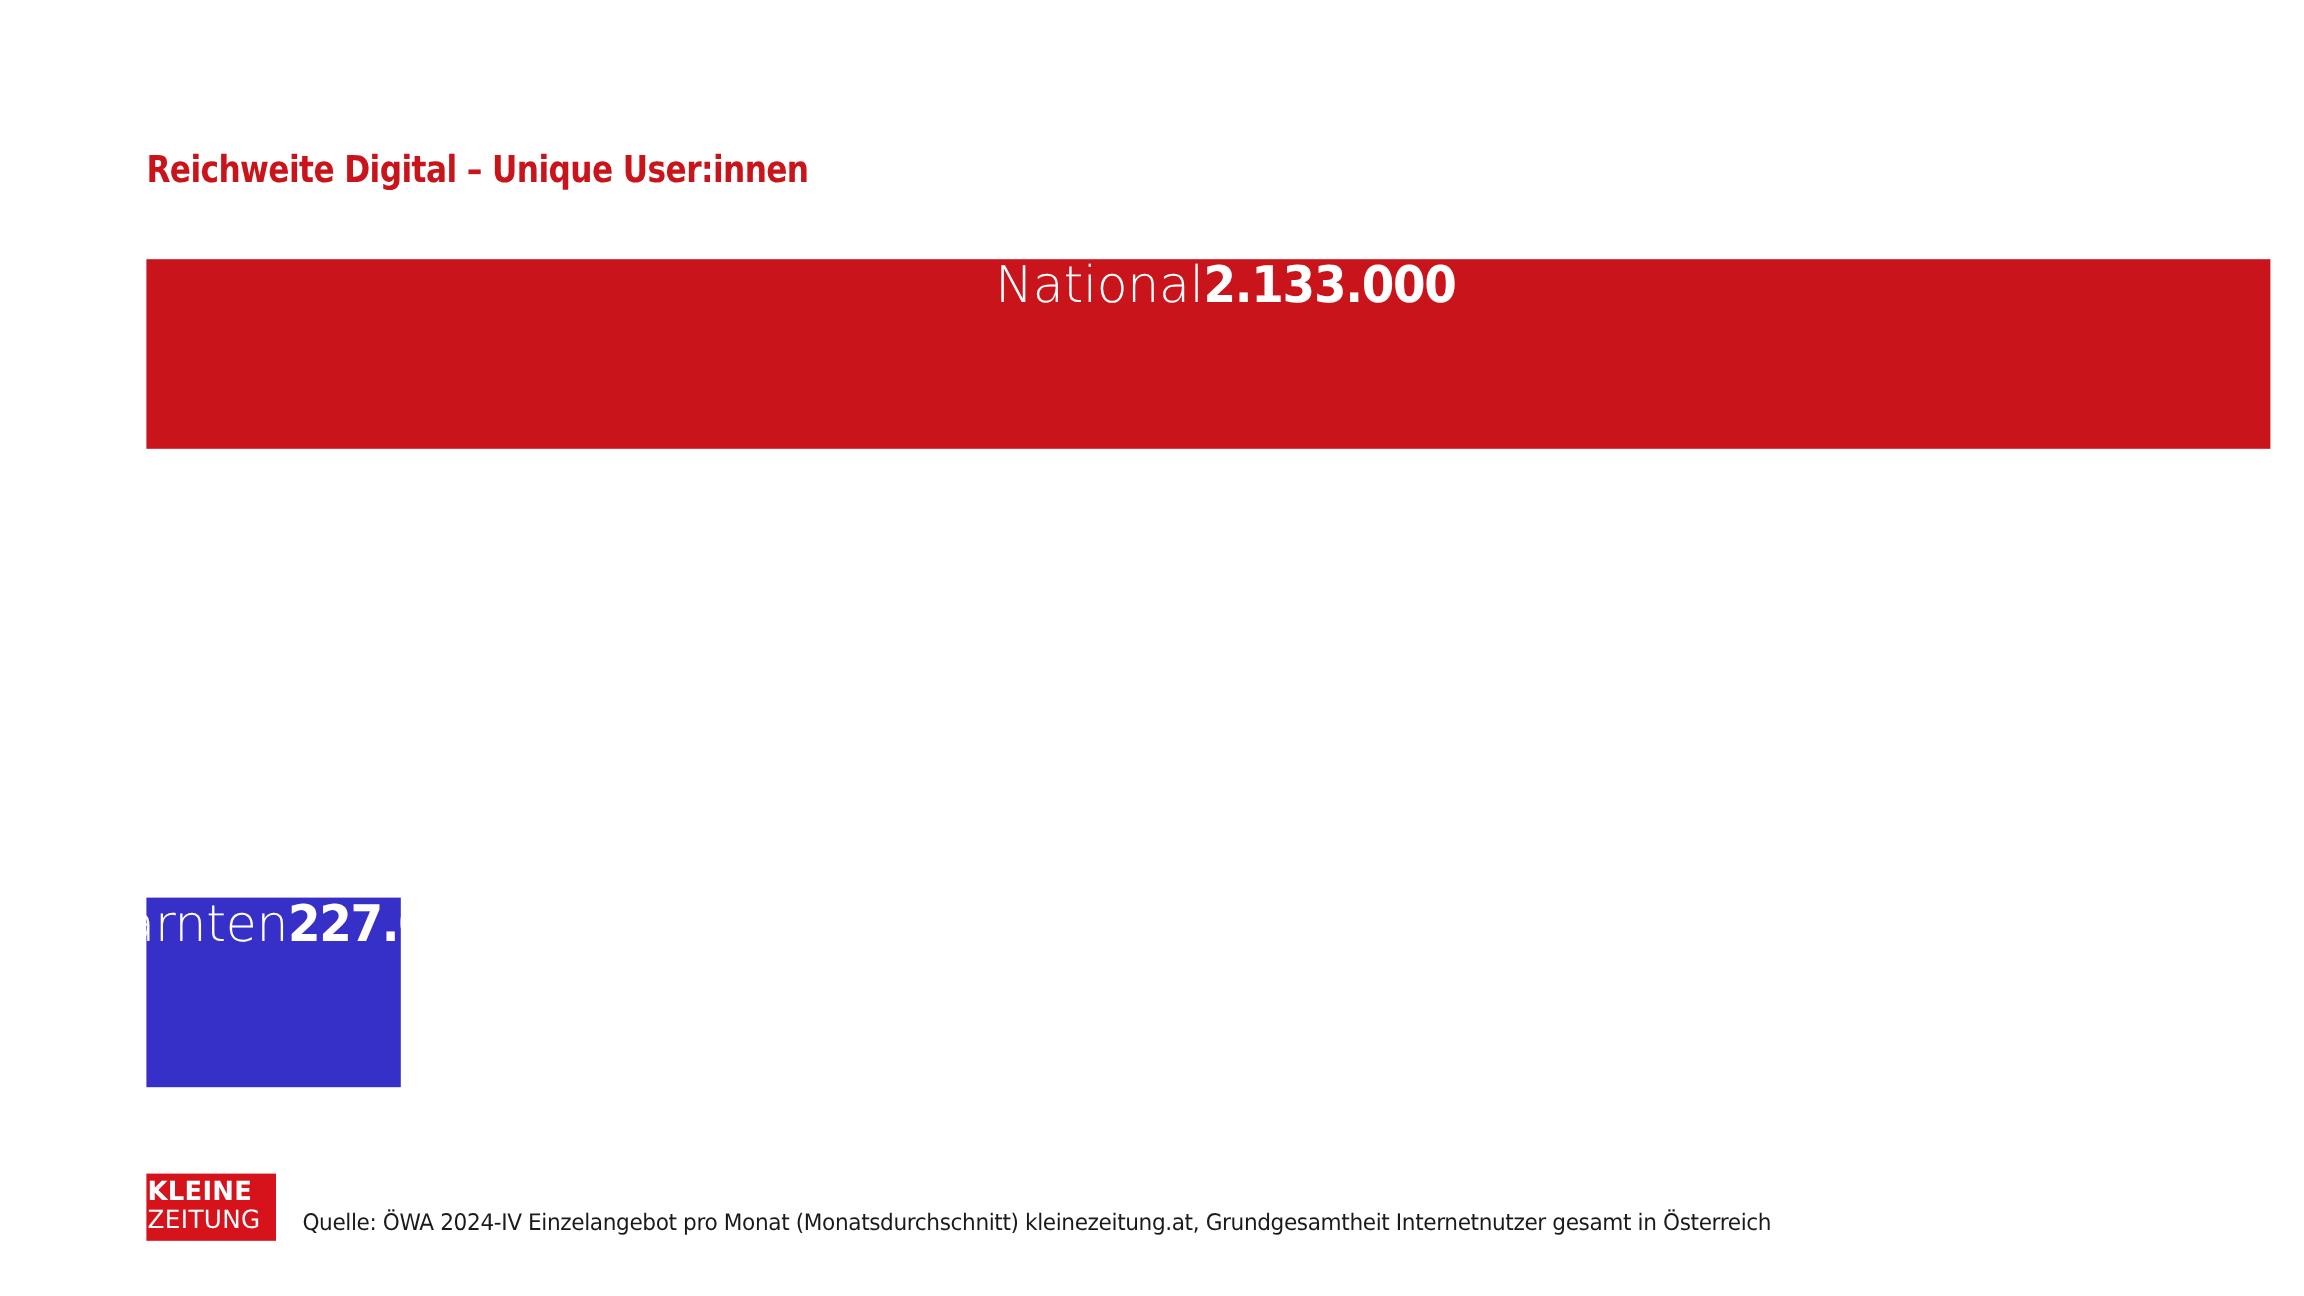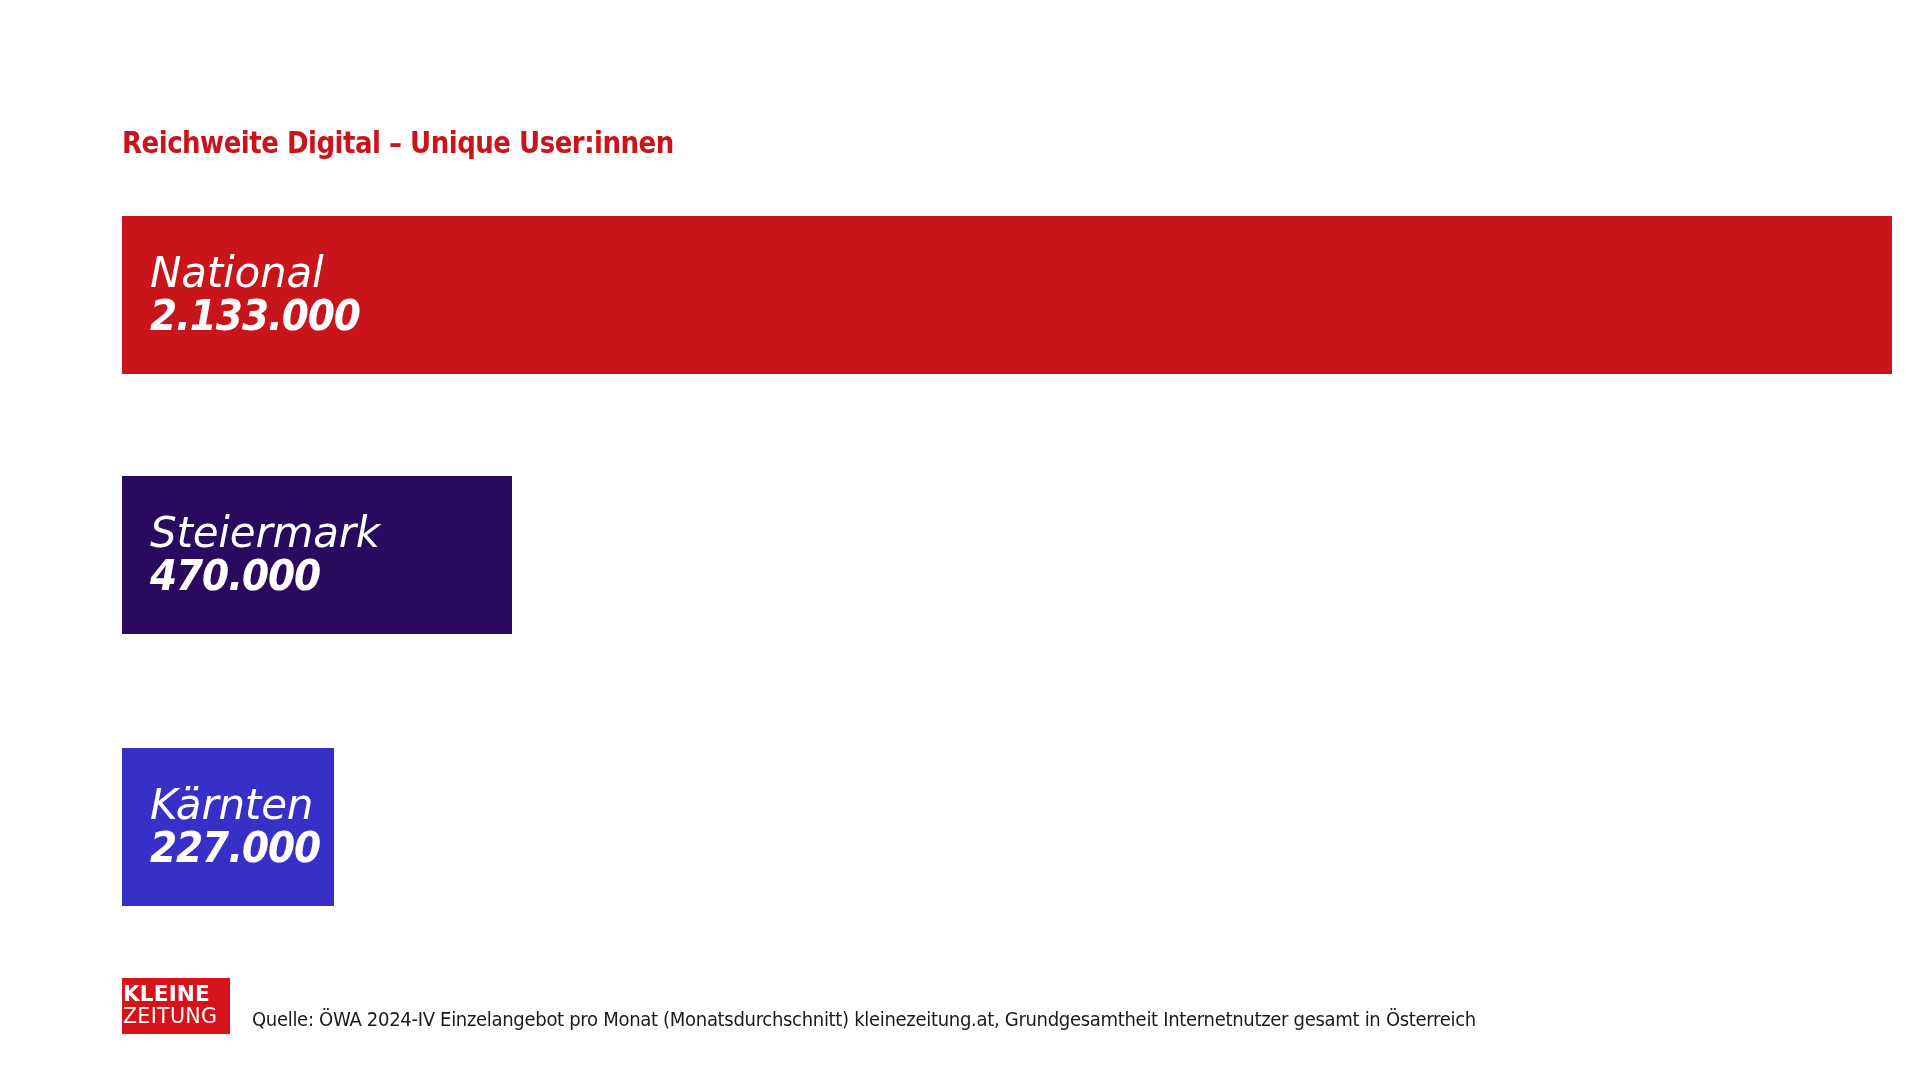--- a/index.html
+++ b/index.html
@@ -35,25 +35,24 @@
     white-space: nowrap;
     transform: scaleX(0.84);
     transform-origin: left center;
   }
 
   
   .bar {
     position: absolute;
     left: 122px;
     box-sizing: border-box;
-    padding-left: 28px;
+    padding-left: 44px;
     display: flex;
-    flex-direction: column;
+    flex-direction: row;
     justify-content: center;
-    font-style: italic;
   }
 
   .bar-label {
     font-family: "DejaVu Sans", sans-serif;
     font-size: 42px;
     font-weight: 300;
     line-height: 1.03;
     color: #ffffff;
     white-space: nowrap;
     letter-spacing: -0.2px;
@@ -142,24 +141,20 @@
 
 <div id="infographic">
 
   <div id="chart-title" style="color: rgb(200, 20, 26);">Reichweite Digital – Unique User:innen</div>
 
   <div class="bar" id="bar-national" style="background: rgb(200, 20, 26); width: 1770px;">
     <span class="bar-label">National</span>
     <span class="bar-value">2.133.000</span>
   </div>
 
-  <div class="bar" id="bar-steiermark" style="background: rgb(42, 10, 94); width: 390px;">
-    <span class="bar-label">Steiermark</span>
-    <span class="bar-value">470.000</span>
-  </div>
 
   <div class="bar" id="bar-kaernten" style="background: rgb(55, 48, 200); width: 212px;">
     <span class="bar-label">Kärnten</span>
     <span class="bar-value">227.000</span>
   </div>
 
   <div id="footer">
     <div id="brand-logo" style="background: rgb(214, 18, 27);">
       <span class="logo-top">KLEINE</span>
       <span class="logo-bottom">ZEITUNG</span>

